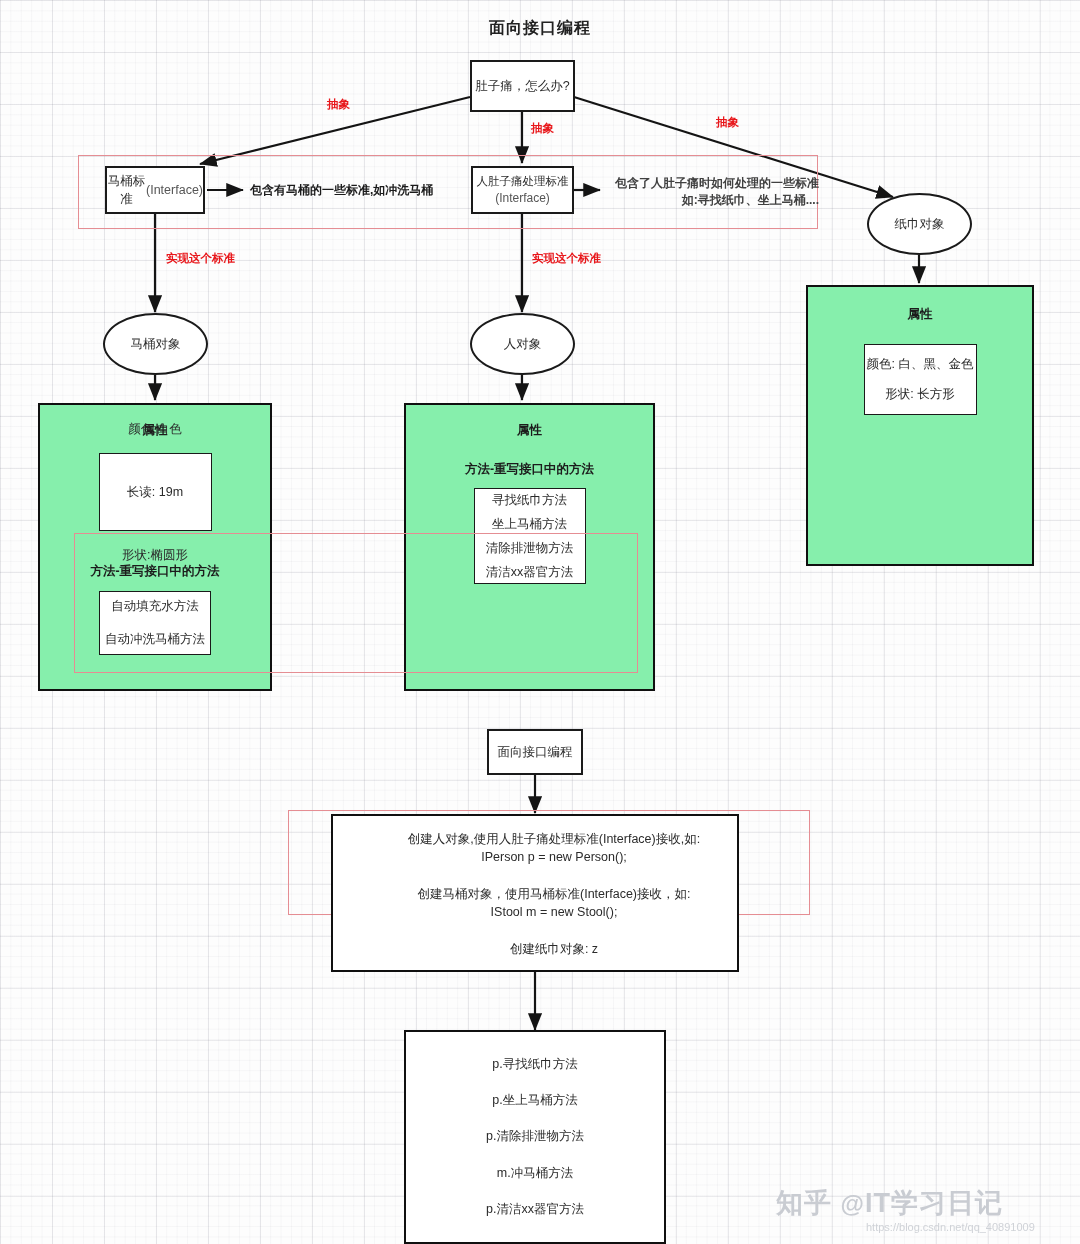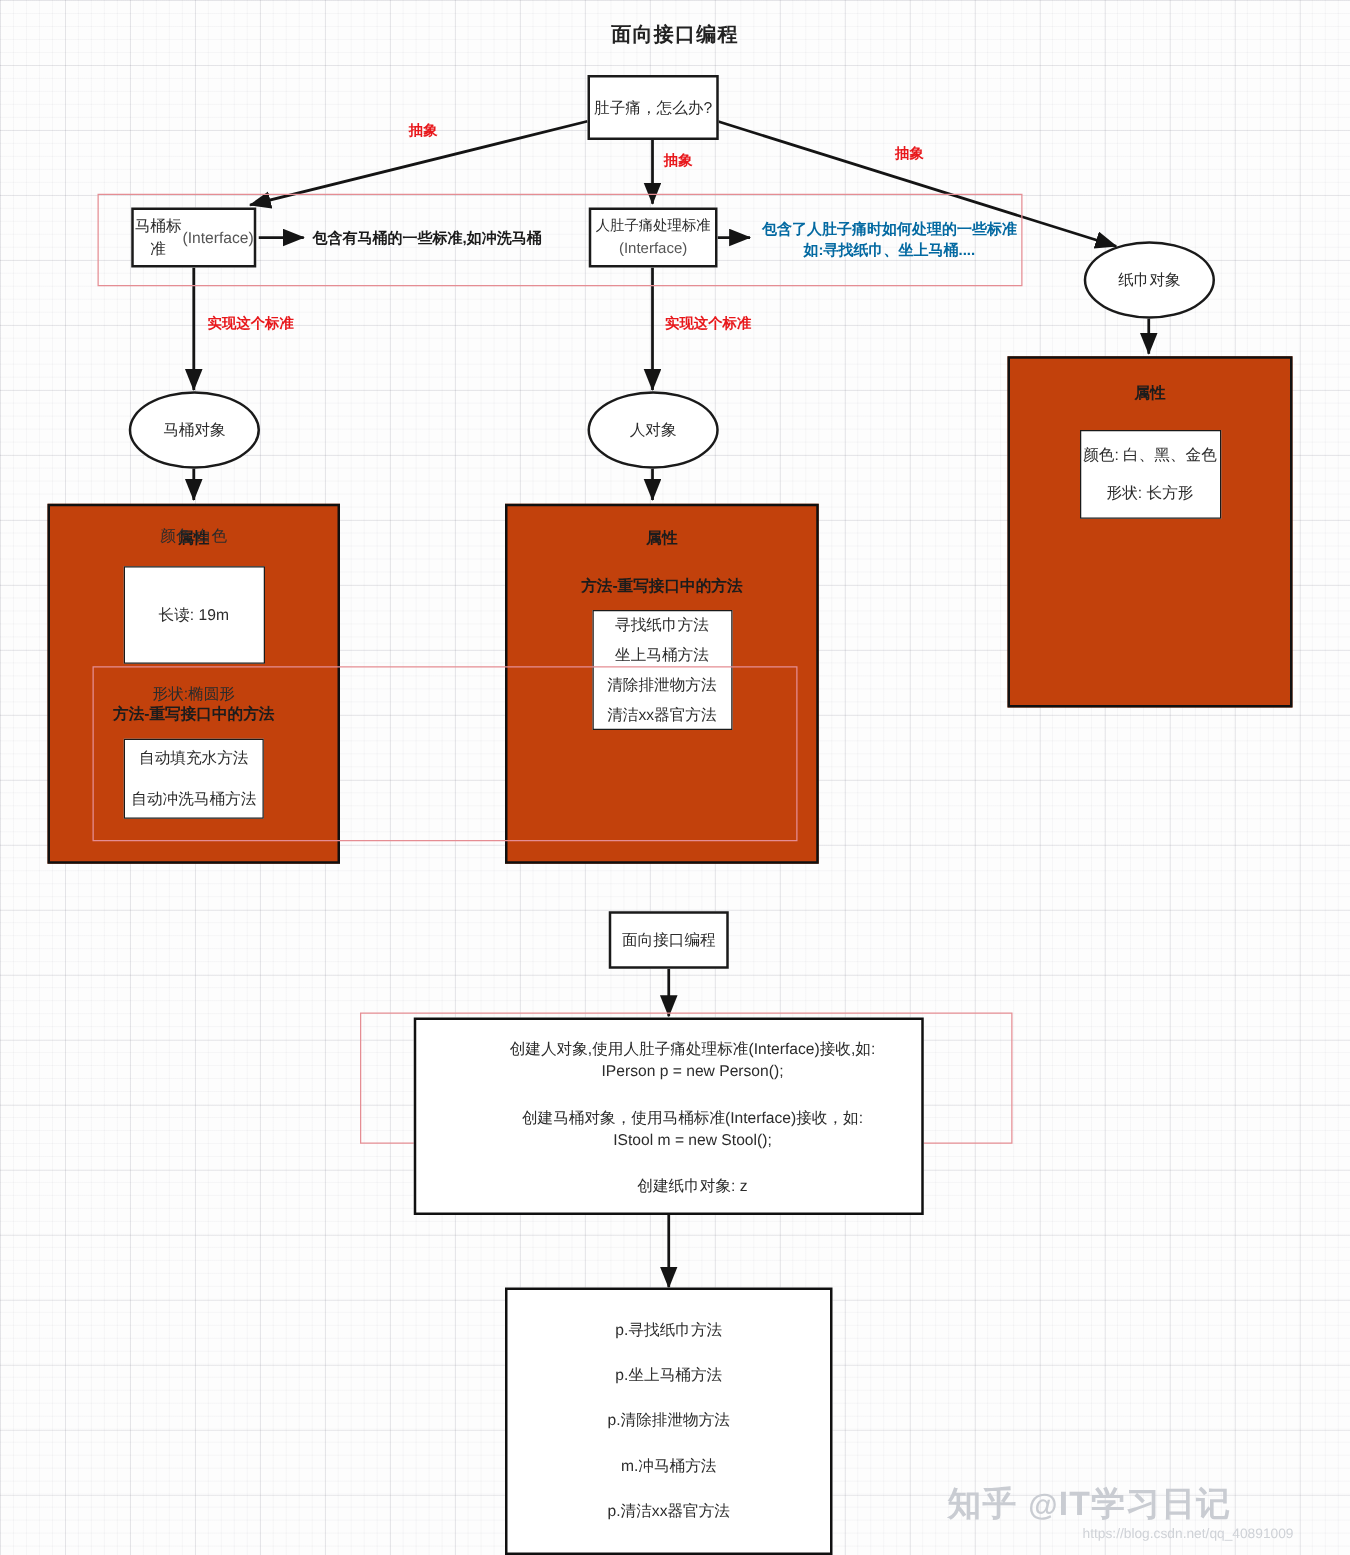--- a/index.html
+++ b/index.html
@@ -38,21 +38,21 @@
   .ellipse {
     border:2px solid #1a1a1a;
     border-radius:50%;
     background:#ffffff;
     display:flex; align-items:center; justify-content:center;
     font-size:12.5px; color:#2b2b2b; text-align:center;
   }
 
   .bigbox {
     border:2px solid #101010;
-    background:#c2410c;
+    background:#86efac;
   }
 
   .section-title {
     text-align:center; font-weight:bold; font-size:12.5px; color:#1c1c1c;
   }
 
   .innerbox {
     border:1.8px solid #1a1a1a;
     background:#fff;
     display:flex; flex-direction:column; justify-content:center;
@@ -147,21 +147,21 @@
   <div class="abs node" style="left:105px; top:166px; width:100px; height:48px; flex-direction:row;">
     <span>马桶标准</span>
     <span style="color:#555;">(Interface)</span>
   </div>
   <div class="abs" style="left:250px; top:182px; font-size:12px; font-weight:bold; color:#1b1b1b; white-space:nowrap;">包含有马桶的一些标准,如冲洗马桶</div>
 
   <div class="abs node" style="left:471px; top:166px; width:103px; height:48px; flex-direction:column; font-size:11.5px;">
     <span>人肚子痛处理标准</span>
     <span style="color:#555; font-size:12px;">(Interface)</span>
   </div>
-  <div class="abs" style="left:604px; top:175px; width:215px; text-align:center; font-size:12px; font-weight:bold; color:#0369a1; line-height:1.45;">
+  <div class="abs" style="left:604px; top:175px; width:215px; text-align:right; font-size:12px; font-weight:bold; color:#404040; line-height:1.45;">
     <div>包含了人肚子痛时如何处理的一些标准</div>
     <div>如:寻找纸巾、坐上马桶....</div>
   </div>
 
   <div class="abs redlabel" style="left:166px; top:251px;">实现这个标准</div>
   <div class="abs redlabel" style="left:532px; top:251px;">实现这个标准</div>
 
   <div class="abs ellipse" style="left:103px; top:313px; width:105px; height:62px;">
     <span>马桶对象</span>
   </div>
@@ -224,19 +224,19 @@
   </div>
 
   <div class="abs calllist" style="left:404px; top:1030px; width:262px; height:214px; padding:14px 0;">
     <div class="cl">p.寻找纸巾方法</div>
     <div class="cl">p.坐上马桶方法</div>
     <div class="cl">p.清除排泄物方法</div>
     <div class="cl">m.冲马桶方法</div>
     <div class="cl">p.清洁xx器官方法</div>
   </div>
 
-  <div class="abs wm" style="left:758px; top:1185px;">
+  <div class="abs wm" style="left:776px; top:1185px;">
     <span>知乎</span>
     <span class="at">@</span><span>IT学习日记</span>
   </div>
   <div class="abs wmurl" style="left:866px; top:1221px;">https://blog.csdn.net/qq_40891009</div>
 
 </div>
 
 </body></html>

